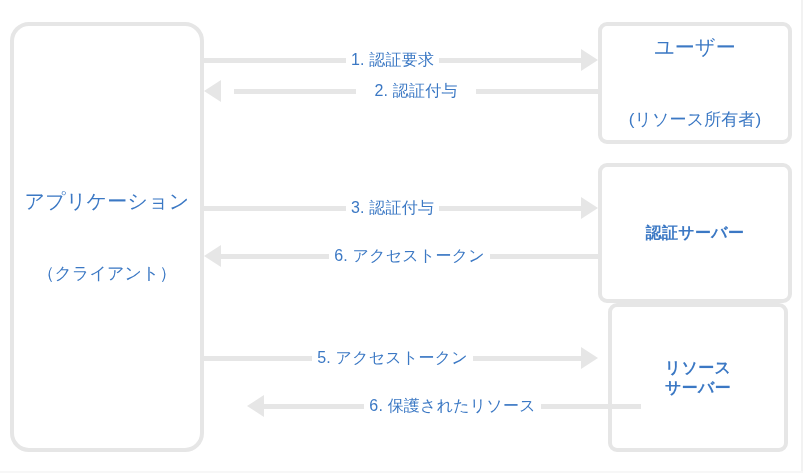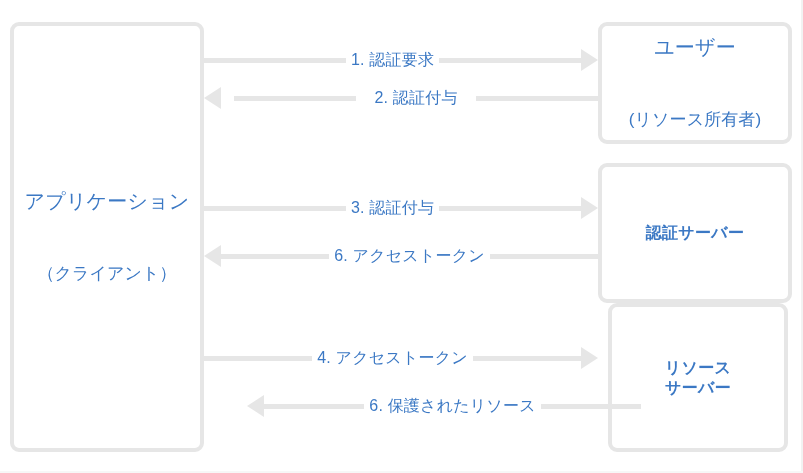--- a/index.html
+++ b/index.html
@@ -29,21 +29,21 @@
     flex-direction: column;
     align-items: center;
     justify-content: center;
     text-align: center;
     color: #3b78c4;
   }
   .node.rounded { border-radius: 9px; gap: 47px; }
 
   #node-application {
     left: 10px;  top: 22px;
-    width: 194px; height: 430px;
+    width: 194px; height: 430px; border-radius: 19px;
   }
   #node-user {
     left: 598px; top: 22px;
     width: 194px; height: 122px;
   }
   #node-auth-server {
     left: 598px; top: 163px;
     width: 194px; height: 140px;
   }
   #node-resource-server {
@@ -107,21 +107,21 @@
   }
   .flow.to-left .head {
     border-right: 17px solid #e6e6e6;
     border-left: 0;
   }
   .flow.to-right .seg.tail { margin-right: 0; }
   .flow.to-left  .seg.tail { margin-left: 0; }
 
   
   #flow-1 { top: 47px;  }
-  #flow-2 { top: 85px; gap: 13px;  }
+  #flow-2 { top: 78px; gap: 13px;  }
   #flow-3 { top: 195px; }
   #flow-4 { top: 243px; }
   #flow-5 { top: 345px; }
   #flow-6 { top: 393px; padding-left: 43px; }
 
   
   .page-edge-right {
     position: absolute;
     top: 0; right: 0;
     width: 2px; height: 473px;
@@ -181,21 +181,21 @@
 
   <div class="flow to-left" id="flow-4">
     <div class="head"></div>
     <div class="seg tail"></div>
     <div class="flow-label">6. アクセストークン</div>
     <div class="seg"></div>
   </div>
 
   <div class="flow to-right" id="flow-5">
     <div class="seg"></div>
-    <div class="flow-label">4. アクセストークン</div>
+    <div class="flow-label">5. アクセストークン</div>
     <div class="seg tail"></div>
     <div class="head"></div>
   </div>
 
   <div class="flow to-left" id="flow-6">
     <div class="head"></div>
     <div class="seg tail"></div>
     <div class="flow-label">6. 保護されたリソース</div>
     <div class="seg"></div>
   </div>

